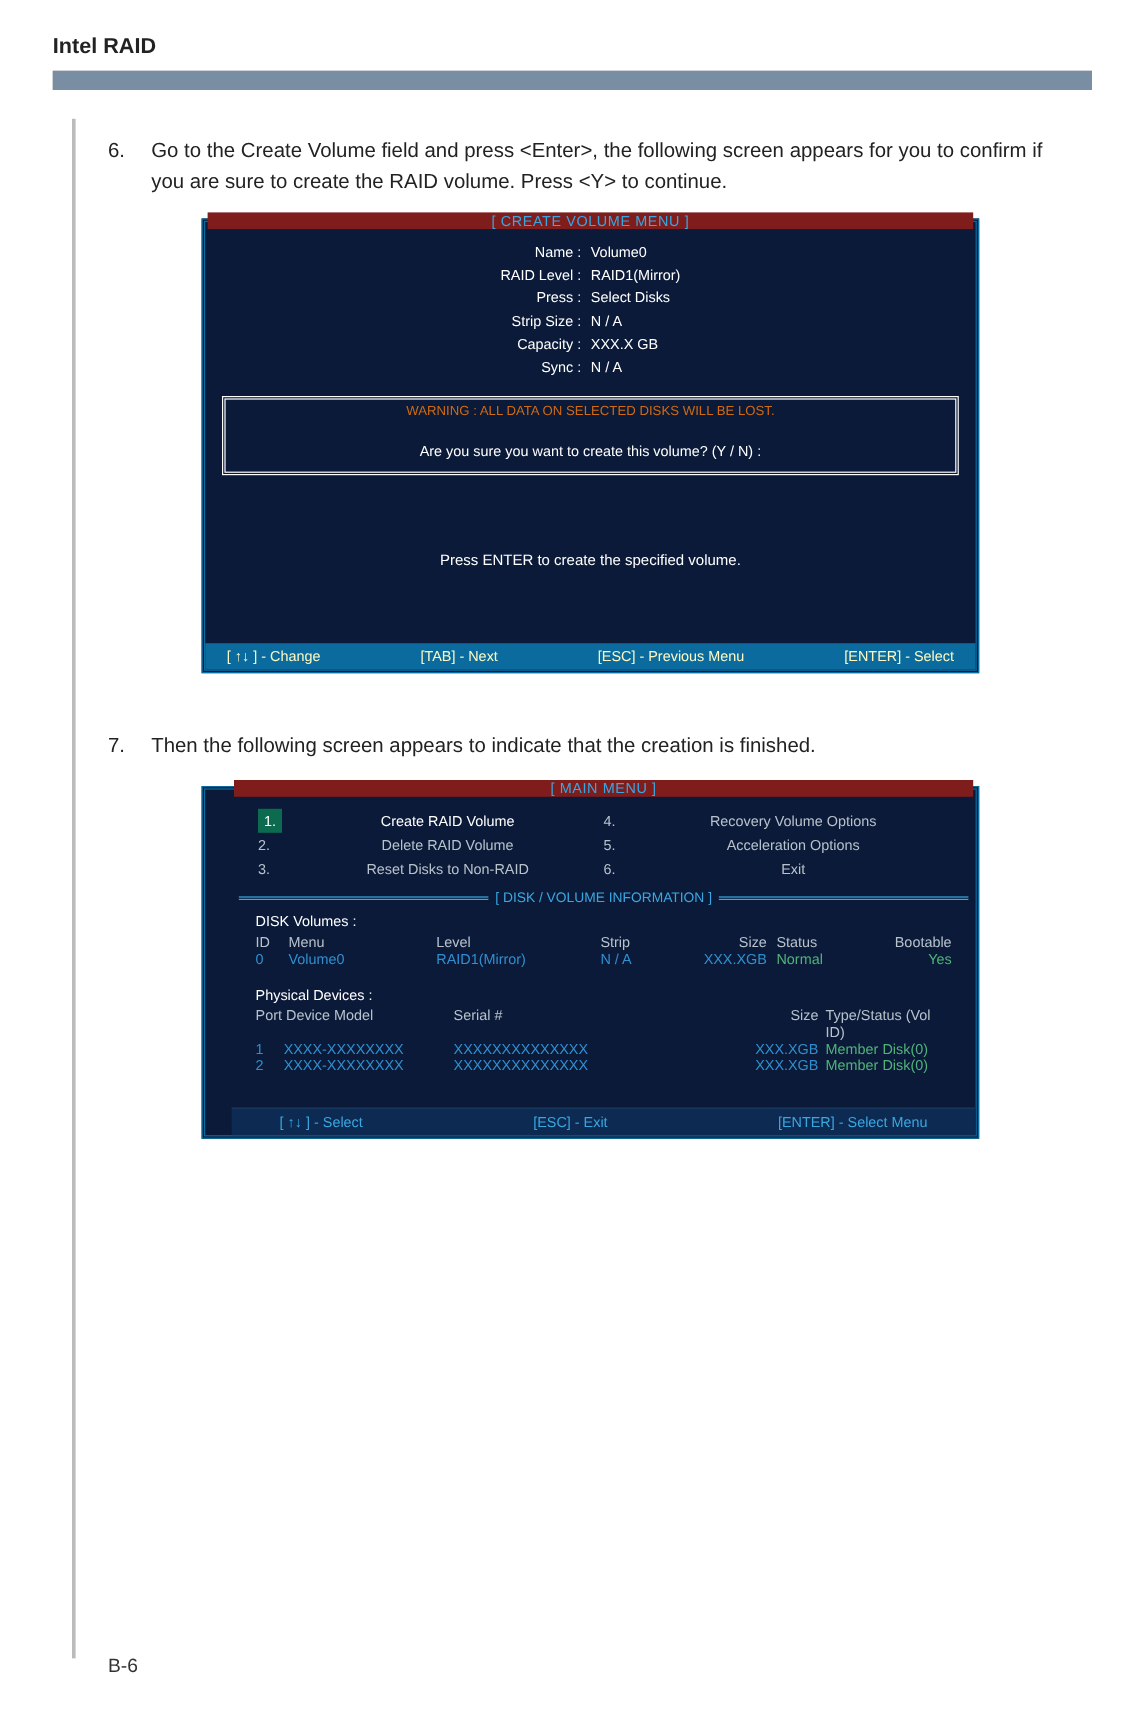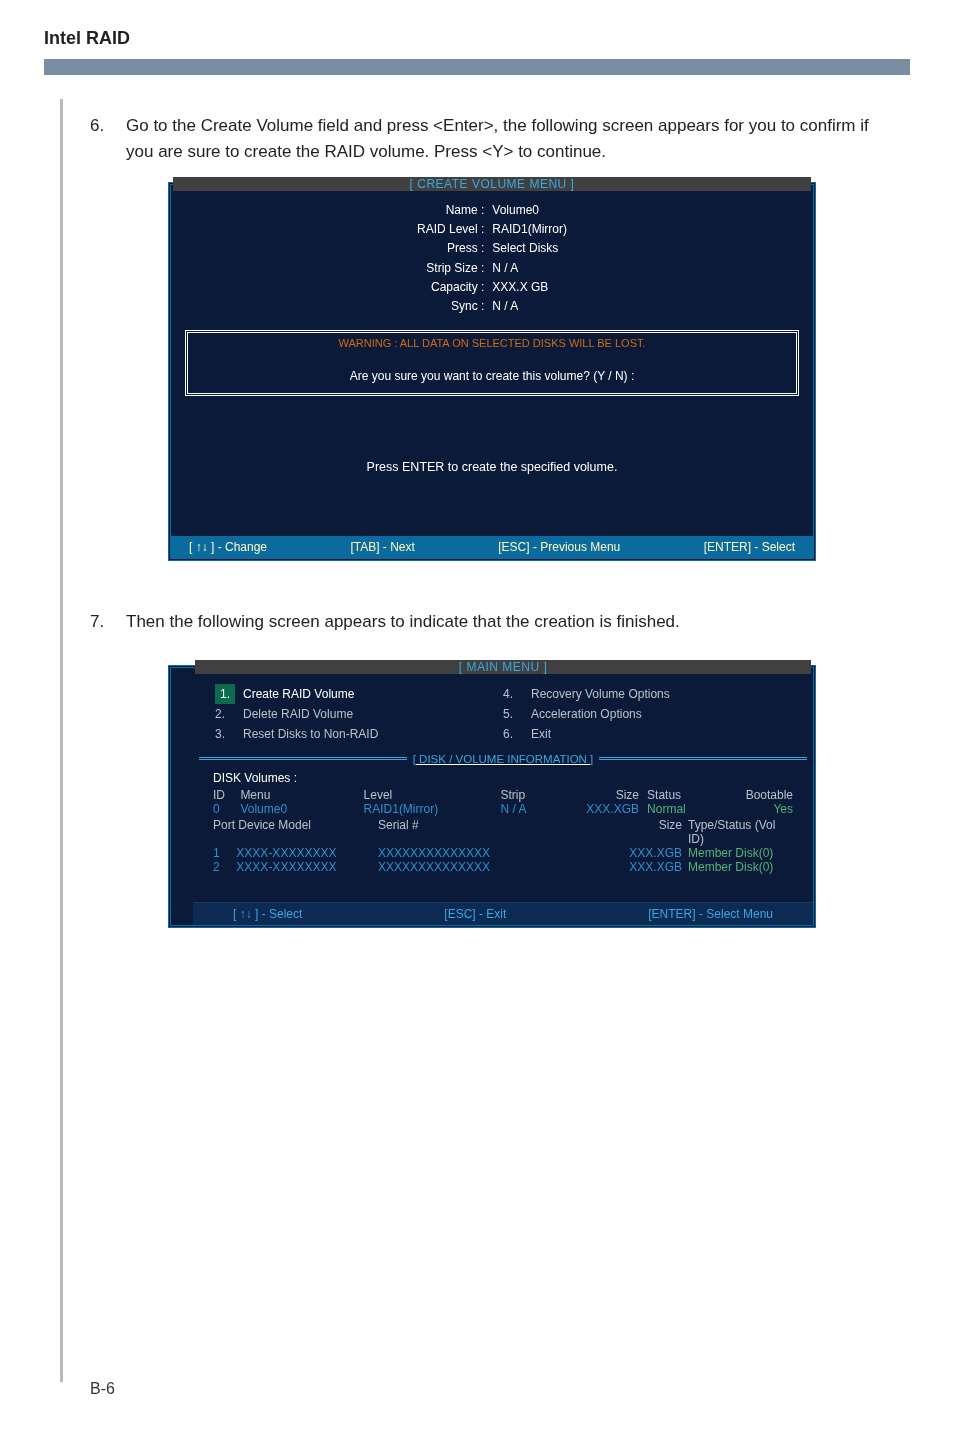--- a/index.html
+++ b/index.html
@@ -50,21 +50,21 @@
     border: 3px double #0b6b9e;
     padding: 2px;
     position: relative;
     font-family: "Segoe UI", Arial, sans-serif;
     font-size: 12px;
     color: #fff;
   }
   .bios-title {
     text-align: center;
     color: #3aa7e0;
-    background: #404040;
+    background: #7f1d1d;
     position: relative;
     top: -10px;
     font-size: 12px;
     letter-spacing: 0.5px;
   }
   .bios-title::before, .bios-title::after {
     content: "";
     display: inline-block;
     vertical-align: middle;
   }
@@ -117,31 +117,30 @@
   .mm-top {
     padding: 0 20px 6px 20px;
   }
   .mm-row {
     display: flex;
     line-height: 1.7;
     font-size: 12px;
   }
   .mm-num { width: 28px; color: #b8c2cc; }
   .mm-num.sel { background: #0c6b4f; color:#fff; padding: 0 5px; width:auto; margin-right:8px;}
-  .mm-opt { flex: 1; color: #b8c2cc; }
+  .mm-opt { flex: 1; color: #b8c2cc; text-align: center; }
   .mm-opt.sel { color: #fff; }
   .mm-two-col { display: flex; }
   .mm-left, .mm-right { flex: 1; }
   .mm-right .mm-num { color: #b8c2cc; }
 
   .divider-row {
     display:flex;
     align-items:center;
     margin: 2px 4px 4px 4px;
-    text-decoration: underline;
   }
   .divider-line { flex:1; border-top: 3px double #3aa7e0; }
   .divider-label { color:#3aa7e0; padding:0 6px; font-size:11.5px; white-space:nowrap; }
 
   .dv-section { padding: 2px 18px 28px 18px; font-size: 12px; }
   .dv-head { color: #fff; margin-bottom: 3px; }
   .dv-thead { display:flex; color:#b8c2cc; }
   .dv-row { display:flex; }
   .c-id   { width: 30px; }
   .c-name { width: 135px; }
@@ -228,21 +227,21 @@
       <span>[ESC] - Previous Menu</span>
       <span>[ENTER] - Select</span>
     </div>
   </div>
 
   <div class="step">
     <div class="step-num">7.</div>
     <div>Then the following screen appears to indicate that the creation is finished.</div>
   </div>
 
-  <div class="bios-box" style="margin-top:30px;padding-left:24px;">
+  <div class="bios-box" style="margin-top:20px;padding-left:24px;">
     <div class="bios-title">[   MAIN  MENU   ]</div>
 
     <div class="mm-top">
       <div class="mm-two-col">
         <div class="mm-left">
           <div class="mm-row">
             <span class="mm-num sel">1.</span>
             <span class="mm-opt sel">Create  RAID  Volume</span>
           </div>
           <div class="mm-row">
@@ -291,20 +290,21 @@
       <div class="dv-row data-blue">
         <span class="c-id">0</span>
         <span class="c-name">Volume0</span>
         <span class="c-lvl">RAID1(Mirror)</span>
         <span class="c-strip">N / A</span>
         <span class="c-size">XXX.XGB</span>
         <span class="c-stat data-green">Normal</span>
         <span class="c-boot data-green">Yes</span>
       </div>
 
+      <div class="dv-head" style="margin-top:16px">Physical  Devices :</div>
       <div class="pd-thead">
         <span class="cp-port">Port  Device  Model</span>
         <span class="cp-ser">Serial  #</span>
         <span class="cp-gap"></span>
         <span class="cp-sz">Size</span>
         <span class="cp-ts">Type/Status (Vol  ID)</span>
       </div>
       <div class="dv-row data-blue">
         <span class="cp-port"><span>1</span>&nbsp;&nbsp;&nbsp;&nbsp;&nbsp;<span>XXXX-XXXXXXXX</span></span>
         <span class="cp-ser">XXXXXXXXXXXXXX</span>

